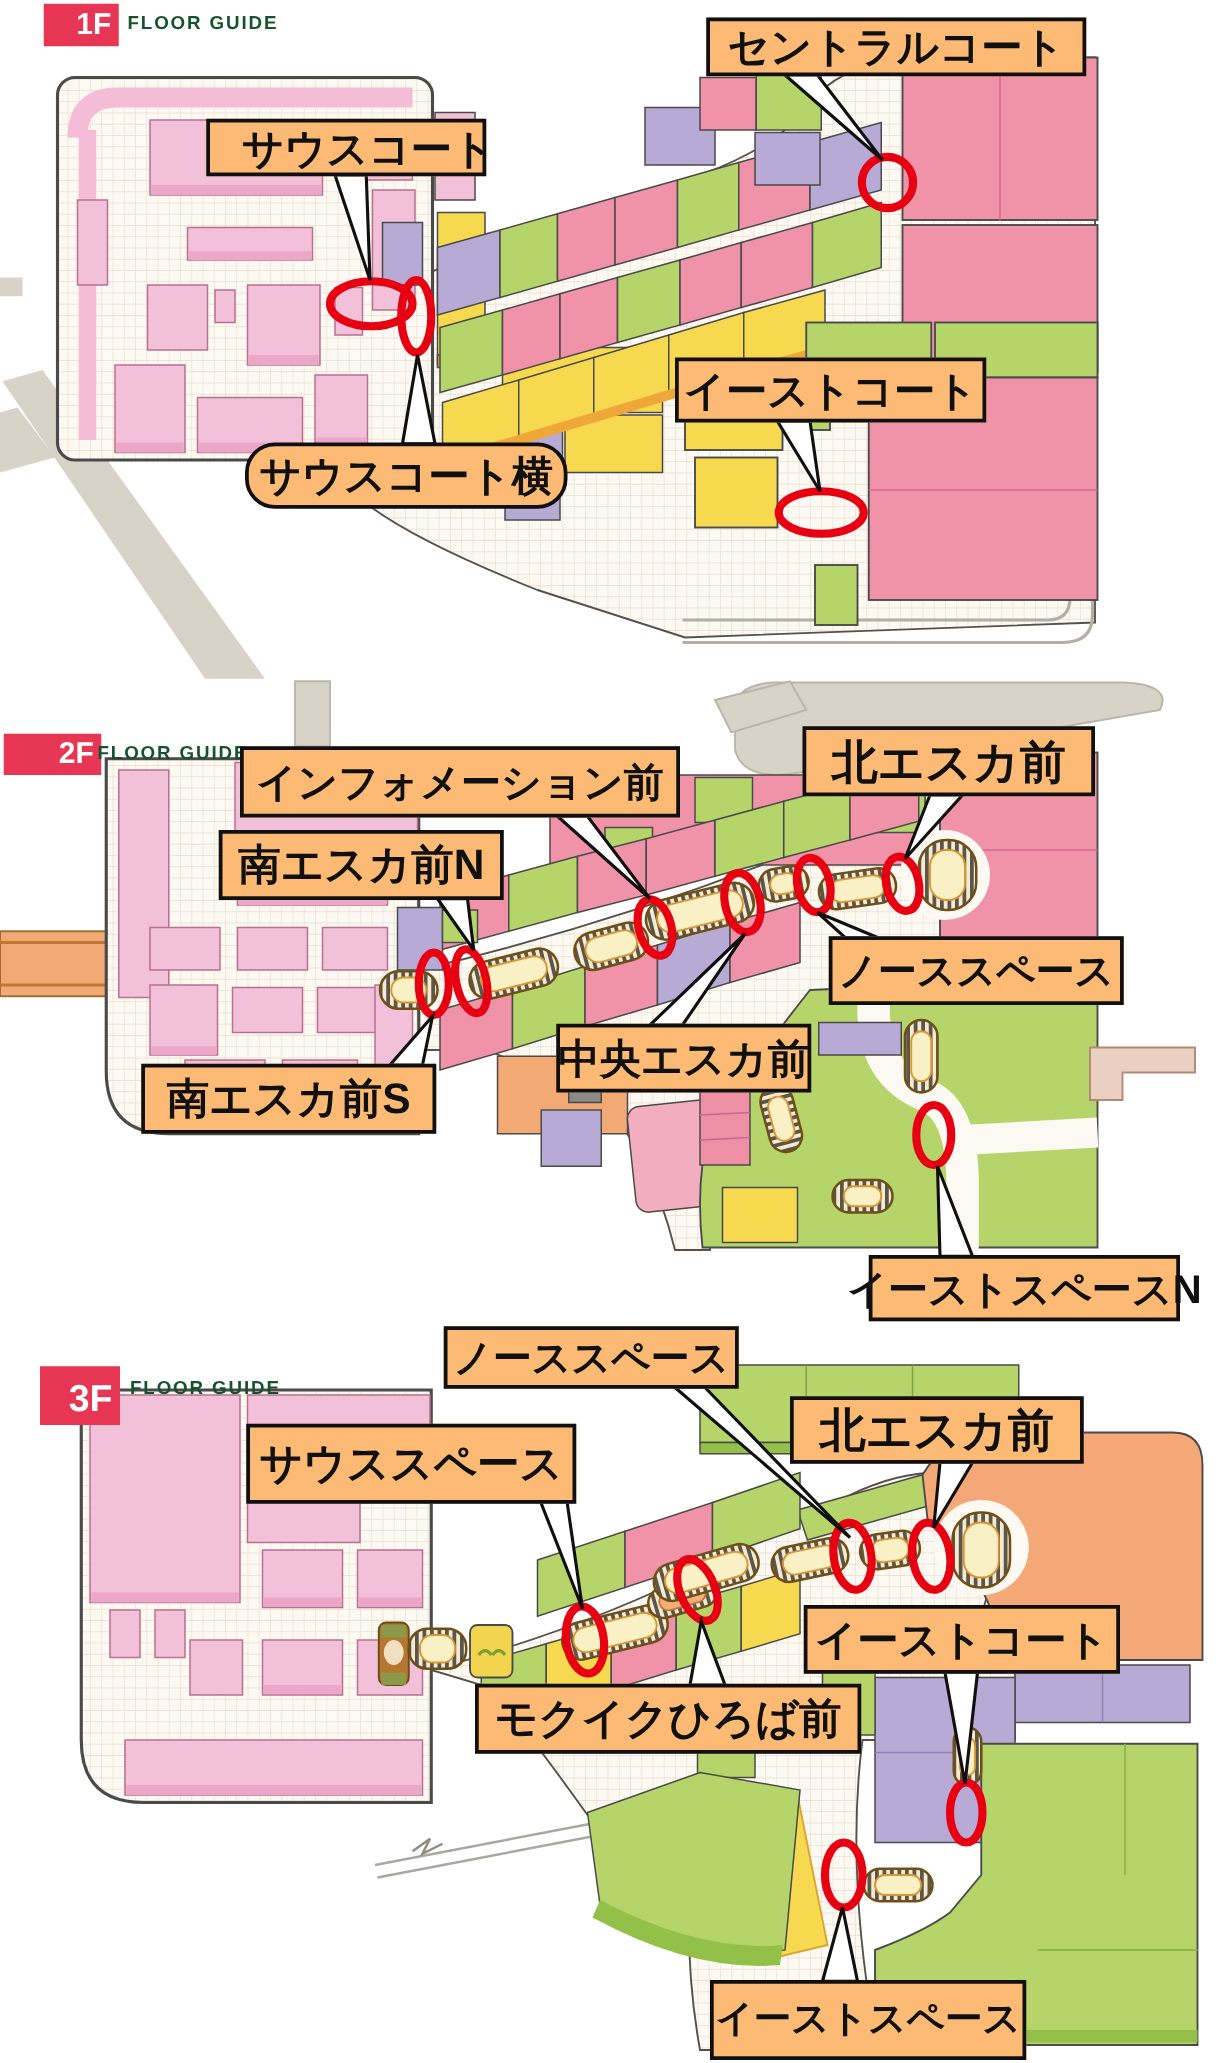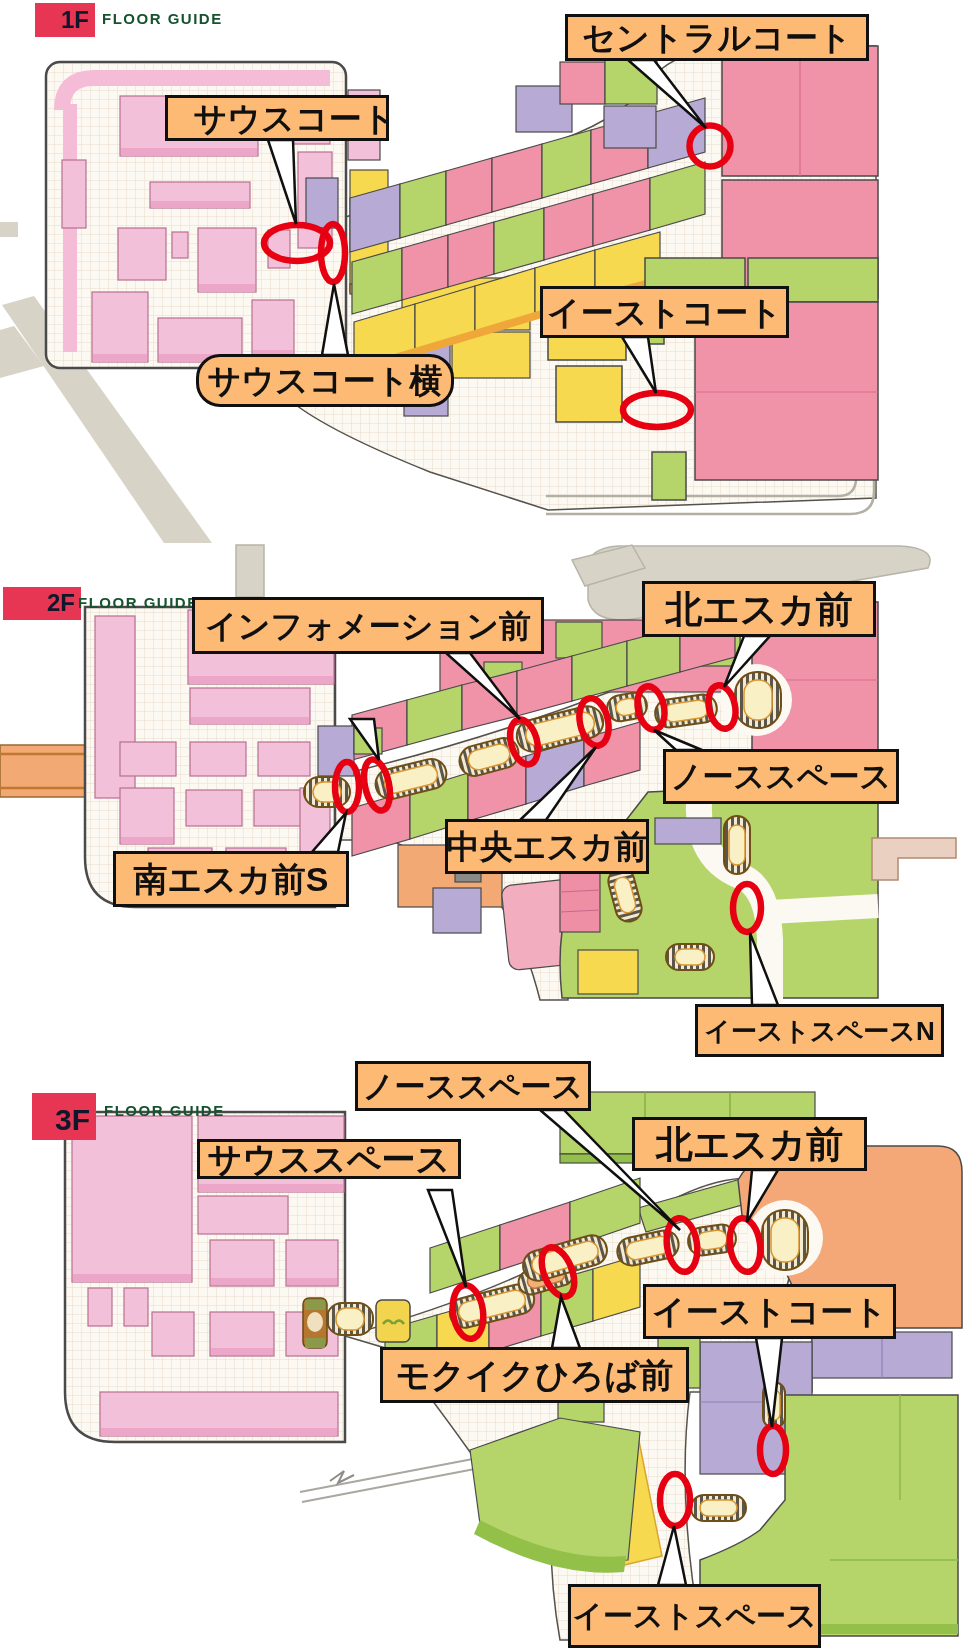--- a/index.html
+++ b/index.html
@@ -8,21 +8,21 @@
     overflow:hidden; font-family:"Liberation Sans","DejaVu Sans",sans-serif;
   }
   .stage svg { position:absolute; left:0; top:0; z-index:1; }
   .callout {
     position:absolute; z-index:4; background:#fdba74; border:3px solid #101010;
     display:flex; align-items:center; justify-content:center;
     font-weight:700; color:#101010; box-sizing:border-box; white-space:nowrap;
     letter-spacing:0px; line-height:1;
   }
   .floor-badge {
-    position:absolute; z-index:3; background:#e73653; color:#0f172a;
+    position:absolute; z-index:3; background:#e73653; color:#ffffff;
     display:flex; align-items:flex-end; justify-content:flex-end;
     padding:20px 6px 3px 2px; font-weight:600; box-sizing:border-box;
   }
   .guide-label {
     position:absolute; z-index:3; color:#14532d; font-weight:700;
     font-size:15px; letter-spacing:1.5px;
   }
 </style>
 </head>
 <body>
@@ -476,25 +476,26 @@
 <div class="floor-badge" style="left:32px;top:1093px;width:64px;height:47px;font-size:30px;">3F</div>
 <div class="guide-label" style="left:104px;top:1102px;">FLOOR GUIDE</div>
 
 <div class="callout" style="left:165px;top:95px;width:224px;height:46px;font-size:33px;padding-left:35px;">サウスコート</div>
 <div class="callout" style="left:565px;top:14px;width:304px;height:47px;font-size:33px;">セントラルコート</div>
 <div class="callout" style="left:540px;top:286px;width:249px;height:52px;font-size:33px;">イーストコート</div>
 <div class="callout" style="left:196px;top:354px;width:258px;height:53px;font-size:33px;border-radius:24px;">サウスコート横</div>
 
 <div class="callout" style="left:192px;top:597px;width:352px;height:57px;font-size:32px;">インフォメーション前</div>
 <div class="callout" style="left:642px;top:581px;width:234px;height:56px;font-size:37px;">北エスカ前</div>
+<div class="callout" style="left:175px;top:664px;width:228px;height:56px;font-size:34px;">南エスカ前N</div>
 <div class="callout" style="left:663px;top:749px;width:236px;height:55px;font-size:31px;">ノーススペース</div>
 <div class="callout" style="left:445px;top:819px;width:204px;height:55px;font-size:33px;">中央エスカ前</div>
 <div class="callout" style="left:113px;top:851px;width:236px;height:56px;font-size:34px;">南エスカ前S</div>
-<div class="callout" style="left:695px;top:1004px;width:249px;height:53px;font-size:26px;">イーストスペースN</div>
+<div class="callout" style="left:695px;top:1004px;width:249px;height:53px;font-size:32px;">イーストスペースN</div>
 
 <div class="callout" style="left:355px;top:1061px;width:236px;height:50px;font-size:31px;">ノーススペース</div>
 <div class="callout" style="left:632px;top:1117px;width:235px;height:54px;font-size:37px;">北エスカ前</div>
-<div class="callout" style="left:197px;top:1139px;width:264px;height:40px;font-size:34px;">サウススペース</div>
+<div class="callout" style="left:197px;top:1139px;width:264px;height:64px;font-size:34px;">サウススペース</div>
 <div class="callout" style="left:643px;top:1284px;width:253px;height:55px;font-size:33px;">イーストコート</div>
 <div class="callout" style="left:380px;top:1347px;width:309px;height:56px;font-size:34px;">モクイクひろば前</div>
 <div class="callout" style="left:568px;top:1584px;width:253px;height:64px;font-size:30px;">イーストスペース</div>
 
 </div>
 
 </body></html>

